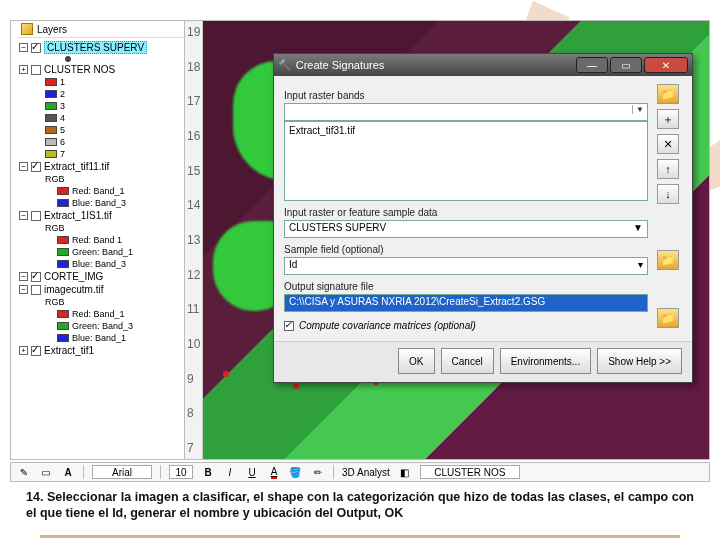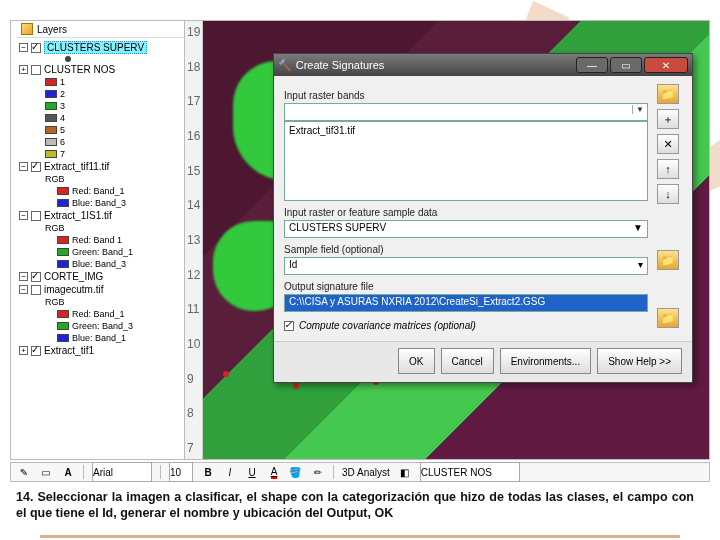--- a/index.html
+++ b/index.html
@@ -55,25 +55,25 @@
   .sidebtn { width: 22px; height: 20px; border: 1px solid #999; background: linear-gradient(#fefefe,#ddd); display:flex; align-items:center; justify-content:center; font-size:11px; }
   .folder-icn { background: linear-gradient(#ffe28a,#e3a634); }
   .chkrow { display:flex; align-items:center; gap:5px; margin:8px 0 4px; font-size:10px;font-style:italic; }
   .chkrow .chk { background:#fff; }
   .btnrow { display:flex; justify-content:flex-end; gap:6px; padding: 6px 10px 8px; border-top:1px solid #ccc; background:#e8e8e8; }
   .btn { height: 22px; padding: 12px 10px; border: 1px solid #888; background: linear-gradient(#fefefe,#ddd); font-size: 10px; display:flex; align-items:center; }
   
   
   .toolbar { position:absolute; left:10px; top:462px; width:700px; height:20px; border:1px solid #bbb; background:#f7f7f7; display:flex; align-items:center; gap:8px; padding:0 6px; font-size:10px; }
   .toolbar .sep { width:1px; height:14px; background:#bbb; }
-  .toolbar select, .toolbar input { font-size:10px; height:20px; border:1px solid #aaa; }
+  .toolbar select, .toolbar input { font-size:10px; height:14px; border:1px solid #aaa;text-align:center; }
   .tb-icon { width:14px; height:14px; display:flex; align-items:center; justify-content:center; border:1px solid transparent; }
   
   
-  .caption { position:absolute; left:16px; right:26px; top:490px; font-family: Arial, sans-serif; font-size:12.5px; line-height:1.25; text-align:justify; font-weight:bold; color:#111; }
+  .caption { position:absolute; left:26px; right:26px; top:490px; font-family: Arial, sans-serif; font-size:12.5px; line-height:1.25; text-align:justify; font-weight:bold; color:#111; }
   .bottom-border { position:absolute; left:40px; right:40px; bottom:2px; height:3px; background:#d9b28e; }
 </style>
 </head>
 <body>
 
 <div class="arc"></div>
 
 <div class="app-area">
 
   <div class="layers">

